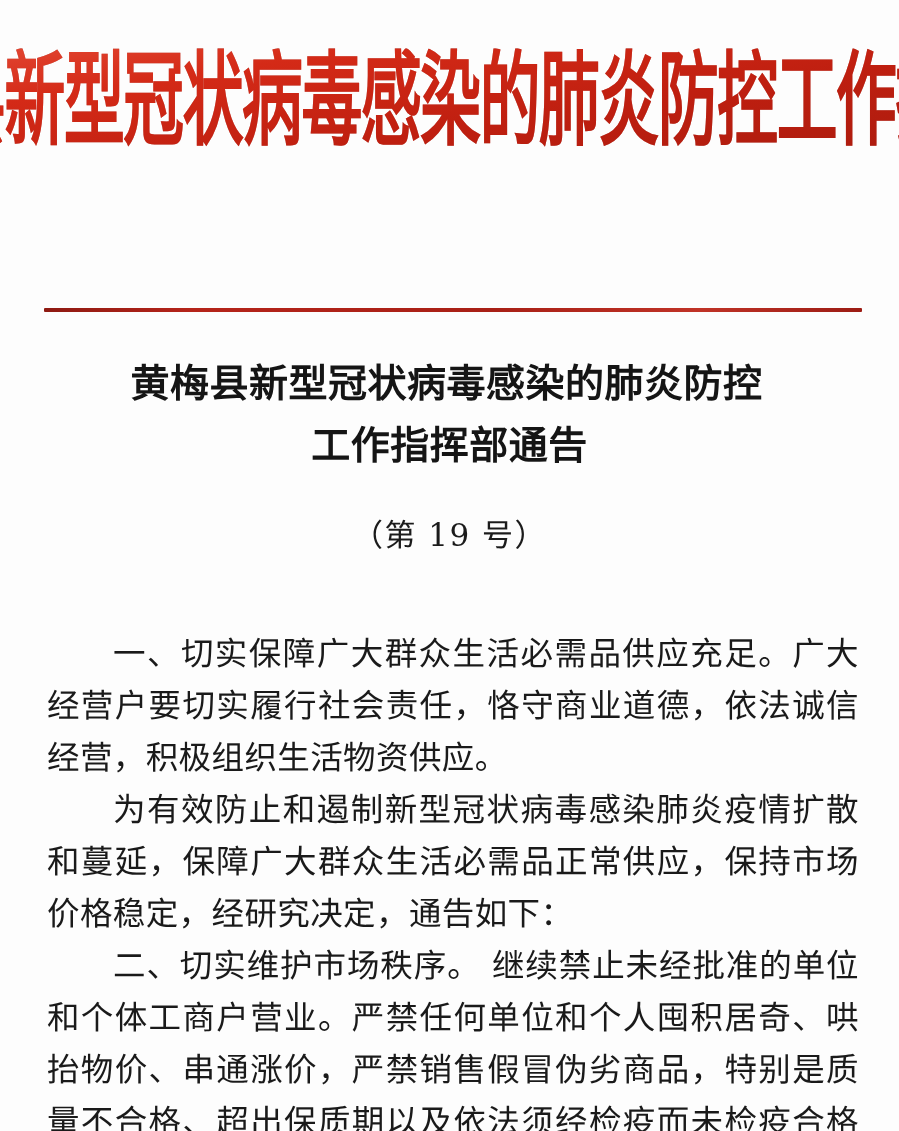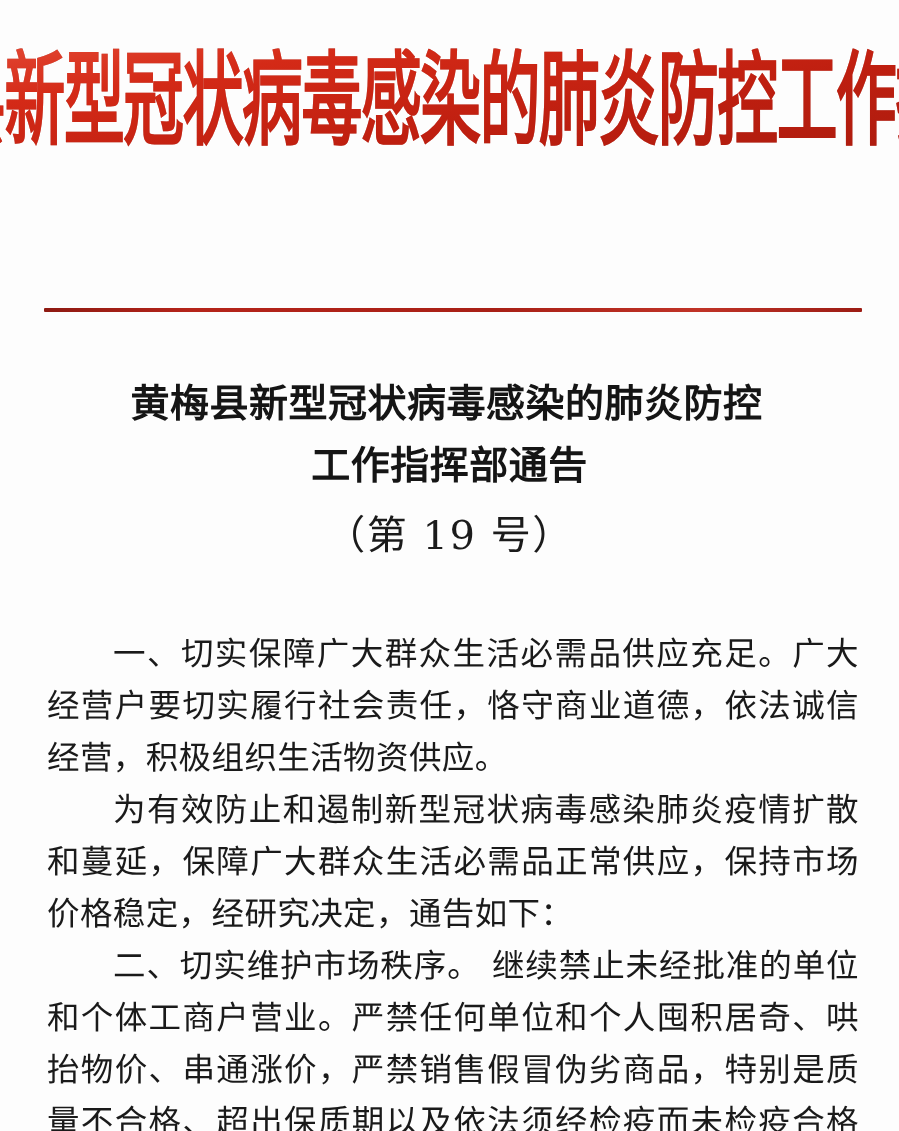--- a/index.html
+++ b/index.html
@@ -67,21 +67,21 @@
     width: 818px;
     height: 4px;
     background: linear-gradient(90deg, #8e1a12 0%, #b5241a 18%, #a82016 55%, #c03327 80%, #9c1c14 100%);
     border-radius: 1px;
   }
 
   
   .doc-title {
     position: absolute;
     left: 0;
-    top: 372px;
+    top: 352px;
     width: 899px;
     text-align: center;
     font-family: "DejaVu Serif", "Liberation Serif", serif;
     font-weight: 700;
     font-size: 39px;
     line-height: 62px;
     color: #151515;
     letter-spacing: 0.5px;
   }
   .doc-title .tl {
@@ -92,21 +92,21 @@
   }
 
   
   .doc-number {
     position: absolute;
     left: 0;
     top: 512px;
     width: 899px;
     text-align: center;
     font-family: "DejaVu Serif", "Liberation Serif", serif;
-    font-size: 40px;
+    font-size: 31px;
     line-height: 46px;
     color: #1b1b1b;
     letter-spacing: 1.5px;
   }
 
   
   .body-block {
     position: absolute;
     left: 47px;
     top: 628px;

